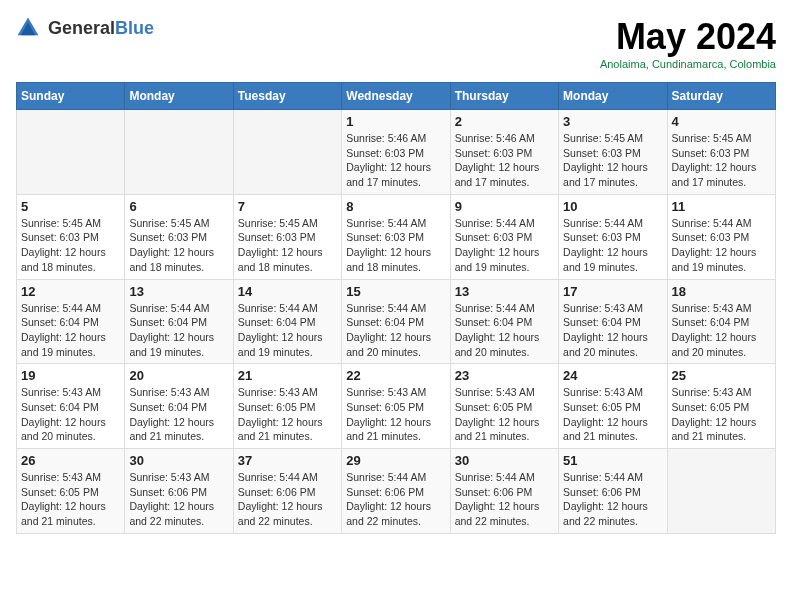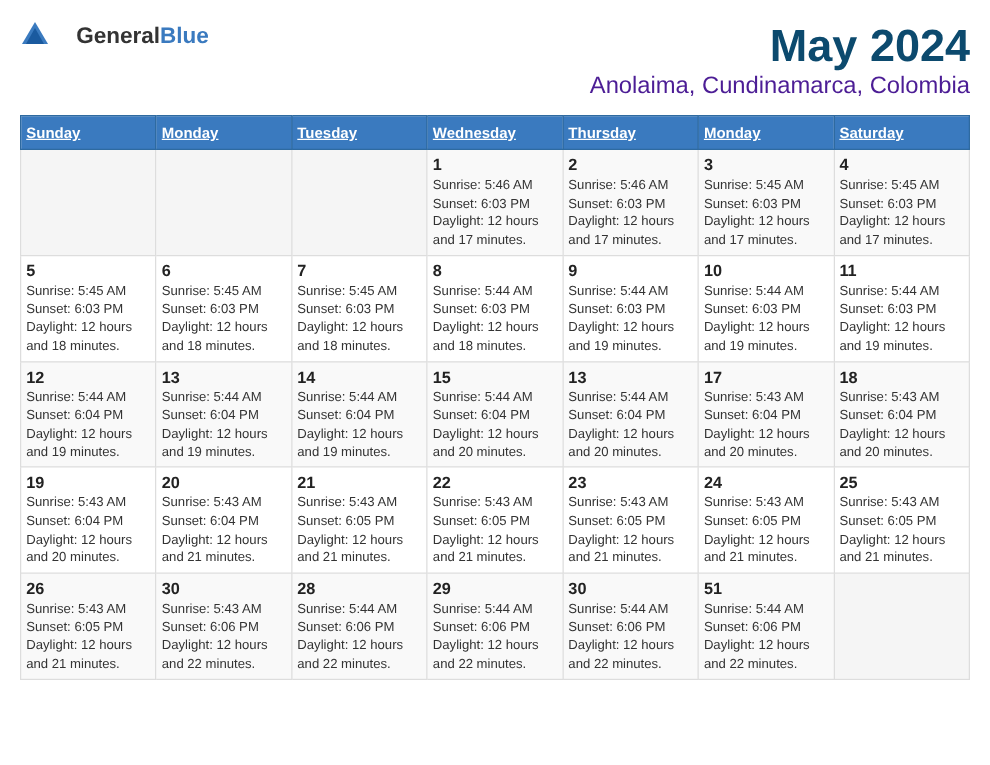--- a/index.html
+++ b/index.html
@@ -12,21 +12,21 @@
     }
     .header-area {
       display: flex;
       justify-content: space-between;
       align-items: flex-start;
       margin-bottom: 12px;
     }
     .logo {
       display: flex;
       align-items: center;
-      gap: 21px;
+      gap: 8px;
     }
     .logo-text-general {
       font-size: 18px;
       font-weight: bold;
       color: #333;
     }
     .logo-text-blue {
       font-size: 18px;
       font-weight: bold;
       color: #3a7abf;
@@ -34,40 +34,39 @@
     .logo-icon {
       width: 24px;
       height: 24px;
     }
     .title-area {
       text-align: right;
     }
     .main-title {
       font-size: 36px;
       font-weight: bold;
-      color: #0c4a6e;
+      color: #000000;
     }
     .subtitle {
-      font-size: 19px;
-      color: #4c1d95;
+      font-size: 11px;
+      color: #15803d;
     }
     table {
       width: 100%;
       border-collapse: collapse;
       font-size: 11px;
     }
     thead tr th {
       background-color: #3a7abf;
       color: #fff;
       padding: 6px 4px;
       text-align: left;
       font-size: 12px;
       font-weight: bold;
       border: 1px solid #2e6aa0;
-      text-decoration: underline;
     }
     tbody tr td {
       vertical-align: top;
       padding: 4px 4px;
       border: 1px solid #ddd;
       background: #fff;
       min-height: 70px;
       width: calc(100% / 7);
     }
     tbody tr:nth-child(odd) td {
@@ -236,21 +235,21 @@
       <tr>
         <td>
           <span class="day-number">26</span>
           <div class="day-info">Sunrise: 5:43 AM<br>Sunset: 6:05 PM<br>Daylight: 12 hours<br>and 21 minutes.</div>
         </td>
         <td>
           <span class="day-number">30</span>
           <div class="day-info">Sunrise: 5:43 AM<br>Sunset: 6:06 PM<br>Daylight: 12 hours<br>and 22 minutes.</div>
         </td>
         <td>
-          <span class="day-number">28</span>
+          <span class="day-number">37</span>
           <div class="day-info">Sunrise: 5:44 AM<br>Sunset: 6:06 PM<br>Daylight: 12 hours<br>and 22 minutes.</div>
         </td>
         <td>
           <span class="day-number">29</span>
           <div class="day-info">Sunrise: 5:44 AM<br>Sunset: 6:06 PM<br>Daylight: 12 hours<br>and 22 minutes.</div>
         </td>
         <td>
           <span class="day-number">30</span>
           <div class="day-info">Sunrise: 5:44 AM<br>Sunset: 6:06 PM<br>Daylight: 12 hours<br>and 22 minutes.</div>
         </td>

